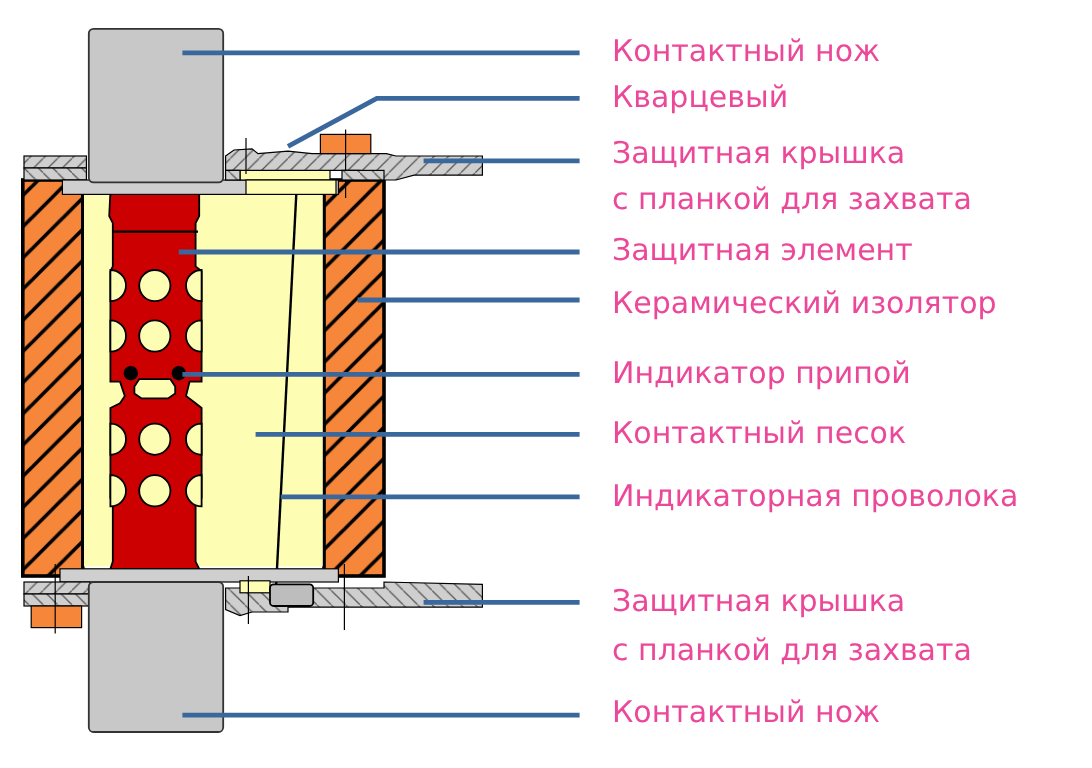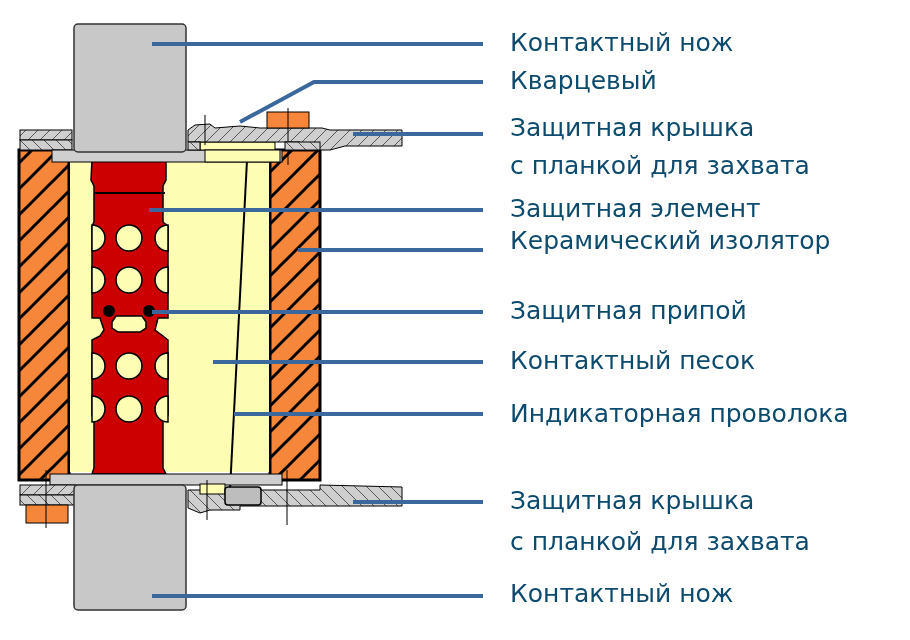--- a/index.html
+++ b/index.html
@@ -1,18 +1,18 @@
 <!DOCTYPE html>
 <html><head>
 <meta charset="utf-8">
 <style>
   html, body { margin:0; padding:0; background:#ffffff; }
   body { width:910px; height:640px; position:relative; overflow:hidden; font-family:"DejaVu Sans", sans-serif; }
   #diagram { position:absolute; left:0; top:0; }
-  .label { position:absolute; left:510px; font-size:25px; color:#0c4a6e; white-space:nowrap; line-height:30px; }
+  .label { position:absolute; left:510px; font-size:25px; color:#ec4899; white-space:nowrap; line-height:30px; }
 </style>
 </head>
 <body>
 
 <svg id="diagram" width="910" height="640" viewBox="0 0 910 640">
   <defs>
     <pattern id="hatchOrange" patternUnits="userSpaceOnUse" width="26" height="26" patternTransform="rotate(0)">
       <rect width="26" height="26" fill="#f5863a"></rect>
       <line x1="0" y1="26" x2="26" y2="0" stroke="#000" stroke-width="3"></line>
       <line x1="-13" y1="13" x2="13" y2="-13" stroke="#000" stroke-width="3"></line>
@@ -107,19 +107,19 @@
     <line x1="353" y1="502" x2="483" y2="502"></line>
     <line x1="152" y1="596" x2="483" y2="596"></line>
   </g>
 </svg>
 
 <div class="label" style="top:28px">Контактный нож</div>
 <div class="label" style="top:66px">Кварцевый</div>
 <div class="label" style="top:113px">Защитная крышка</div>
 <div class="label" style="top:151px">с планкой для захвата</div>
 <div class="label" style="top:194px">Защитная элемент</div>
-<div class="label" style="top:226px">Керамический изолятор</div>
-<div class="label" style="top:296px">Защитная припой</div>
+<div class="label" style="top:238px">Керамический изолятор</div>
+<div class="label" style="top:296px">Индикатор припой</div>
 <div class="label" style="top:346px">Контактный песок</div>
 <div class="label" style="top:399px">Индикаторная проволока</div>
 <div class="label" style="top:486px">Защитная крышка</div>
 <div class="label" style="top:527px">с планкой для захвата</div>
 <div class="label" style="top:579px">Контактный нож</div>
 
 </body></html>

